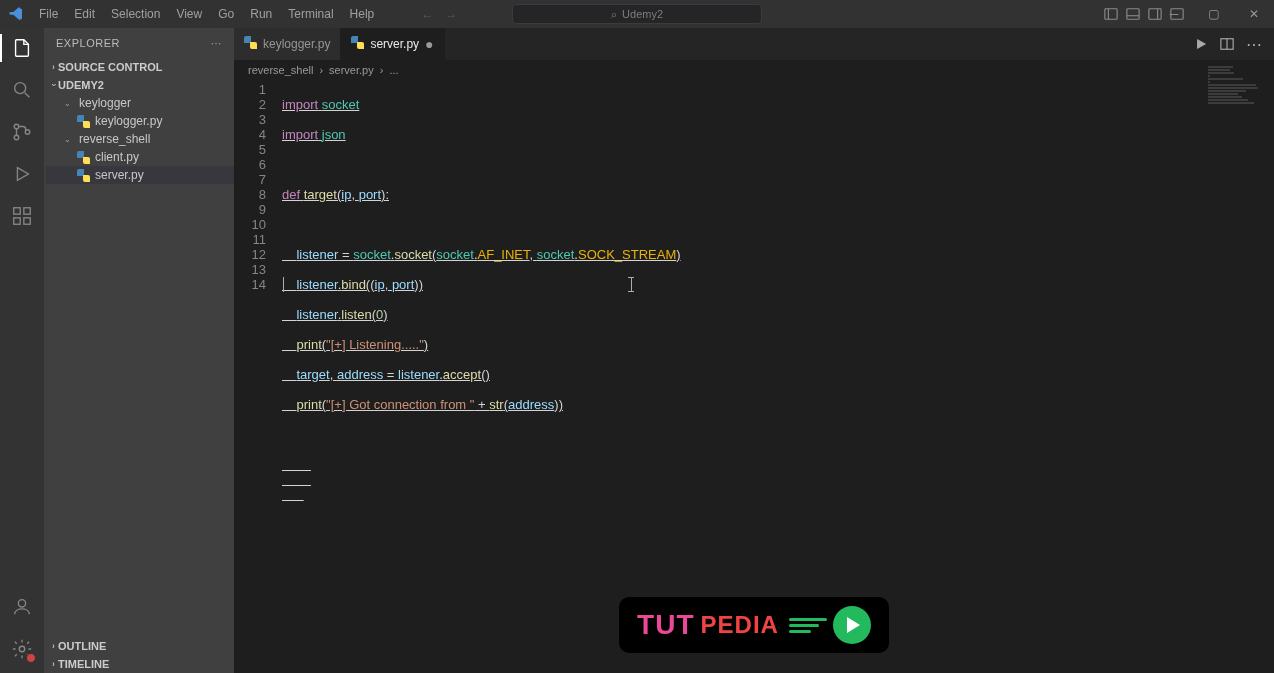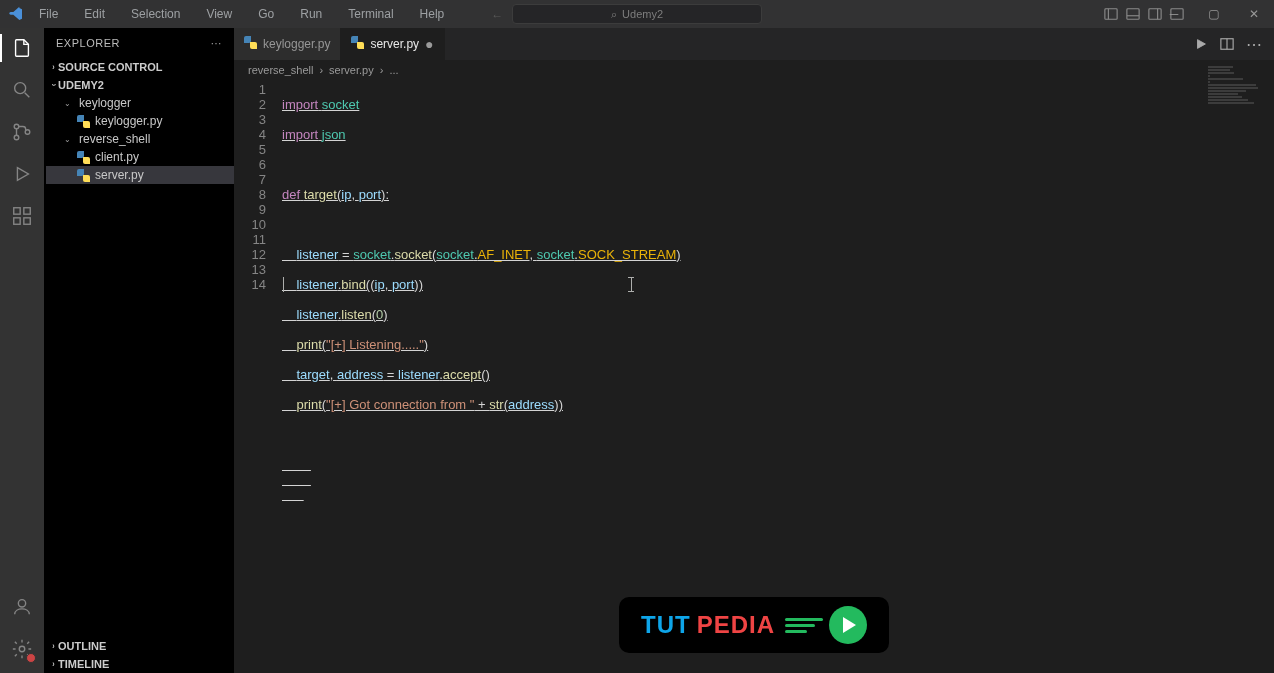--- a/index.html
+++ b/index.html
@@ -1,37 +1,37 @@
 <!DOCTYPE html>
 <html><head>
 <meta charset="utf-8">
 <style>
 * { margin: 0; padding: 0; box-sizing: border-box; font-family: "Segoe UI", sans-serif; }
 body { background: #1e1e1e; color: #cccccc; width: 1274px; height: 673px; overflow: hidden; display: flex; flex-direction: column; }
 .titlebar { height: 28px; background: #323233; display: flex; align-items: center; font-size: 12px; color: #9da0a3; position: relative; }
 .titlebar .logo { width: 32px; display: flex; justify-content: center; align-items: center; color:#4a90d9;}
 .titlebar .logo svg { width:16px; height:16px; fill:#4a90d9;}
-.menubar { display: flex; gap: 12px; }
+.menubar { display: flex; gap: 2px; }
 .menubar span { padding: 4px 7px; cursor: pointer; }
 .titlebar .nav-arrows { margin-left: 40px; display: flex; gap: 12px; color:#5a5a5a;}
 .titlebar .search { position:absolute; left:50%; transform:translateX(-50%); width:250px; height:20px; background:#252527; border:1px solid #3c3c3c; border-radius:4px; display:flex; align-items:center; justify-content:center; gap:5px; color:#7d7d7d; font-size:11px;}
 .titlebar .layouts { position:absolute; right:90px; display:flex; gap:8px; color:#8a8a8a;}
 .titlebar .layouts svg{width:14px;height:14px;stroke:#8a8a8a;fill:none;stroke-width:1.3;}
 .titlebar .wincontrols { position:absolute; right:0; display:flex;}
 .titlebar .wincontrols div{width:40px; height:28px; display:flex; justify-content:center; align-items:center; color:#989898;}
 .main { flex:1; display:flex; overflow:hidden;}
 .activitybar { width:44px; background:#333333; display:flex; flex-direction:column; align-items:center; padding-top:8px; justify-content:space-between;}
 .activitybar .top-icons,.activitybar .bottom-icons{display:flex;flex-direction:column;align-items:center;gap:18px;}
 .activitybar .bottom-icons{padding-bottom:12px;}
 .activity-icon{width:24px;height:24px;display:flex;justify-content:center;align-items:center;color:#858585;cursor:pointer;position:relative;}
 .activity-icon.active{color:#ffffff;}
 .activity-icon.active::before{content:"";position:absolute;left:-10px;top:-2px;width:2px;height:28px;background:#fff;}
 .activity-icon svg{width:22px;height:22px;stroke:currentColor;fill:none;stroke-width:1.5;}
 .badge{position:absolute;bottom:-2px;right:-2px;width:10px;height:10px;background:#cc4444;border-radius:50%;border:1px solid #333;}
-.sidebar { width:190px; background:#000000; display:flex; flex-direction:column; font-size:11px;}
+.sidebar { width:190px; background:#404040; display:flex; flex-direction:column; font-size:11px;}
 .sidebar-header{height:30px; display:flex; align-items:center; justify-content:space-between; padding:0 12px; color:#bbbbbb; letter-spacing:0.5px;}
 .sidebar-header .dots{color:#999;}
 .sidebar-section-title{padding:3px 8px; font-size:11px; color:#cccccc; font-weight:600; display:flex; align-items:center; gap:3px; cursor:pointer;}
 .sidebar-section-title .chev{font-size:9px;transform:scaleX(0.8);}
 .tree{padding-left:2px;}
 .tree-item{display:flex;align-items:center;padding:2px 0 2px 18px;font-size:12px;color:#c8c8c8;cursor:pointer;gap:5px;}
 .tree-item.folder{padding-left:18px;}
 .tree-item.nested{padding-left:30px;}
 .tree-item.active{background:#37373d;}
 .tree-item .ficon{width:14px;height:14px;display:flex;justify-content:center;align-items:center;}
@@ -59,21 +59,21 @@
 .tk-num{color:#b5cea8;}
 .tk-const{color:#eab308;}
 .cursor-caret{position:absolute;width:1px;height:15px;background:#aeafad;left:349px;top:197px;}
 .cursor-caret::before,.cursor-caret::after{content:"";position:absolute;width:6px;height:1px;background:#aeafad;left:-3px;}
 .cursor-caret::before{top:0;}
 .cursor-caret::after{bottom:0;}
 .line14-cursor{position:absolute;left:1px;top:197px;width:1px;height:15px;background:#aeafad;}
 .minimap{position:absolute;right:6px;top:38px;width:60px;height:40px;opacity:0.5;}
 .minimap .miniline{height:2px;margin-bottom:1px;background:#5a5a5a;}
 .watermark{position:absolute;bottom:20px;left:50%;transform:translateX(-50%);width:270px;height:56px;background:#000;border-radius:10px;display:flex;align-items:center;justify-content:center;gap:6px;padding:0 12px;}
-.watermark .t1{color:#0ea5e9;font-weight:900;font-size:24px;letter-spacing:1px;}
+.watermark .t1{color:#ec4899;font-weight:900;font-size:28px;letter-spacing:1px;}
 .watermark .t2{color:#ef4444;font-weight:900;font-size:24px;letter-spacing:1px;}
 .watermark .lines{display:flex;flex-direction:column;gap:3px;margin-left:4px;}
 .watermark .lines span{height:3px;background:#23ba5e;border-radius:2px;}
 .watermark .lines span:nth-child(1){width:38px;}
 .watermark .lines span:nth-child(2){width:30px;}
 .watermark .lines span:nth-child(3){width:22px;}
 .watermark .playbtn{width:38px;height:38px;background:#23ba5e;border-radius:50%;display:flex;justify-content:center;align-items:center;}
 .watermark .playbtn::after{content:"";border-left:13px solid #fff;border-top:8px solid transparent;border-bottom:8px solid transparent;margin-left:3px;}
 .py-icon{display:inline-block;width:13px;height:13px;position:relative;}
 .py-icon::before{content:"";position:absolute;width:7px;height:7px;background:#4584b6;border-radius:2px 0 2px 0;left:0;top:0;}

